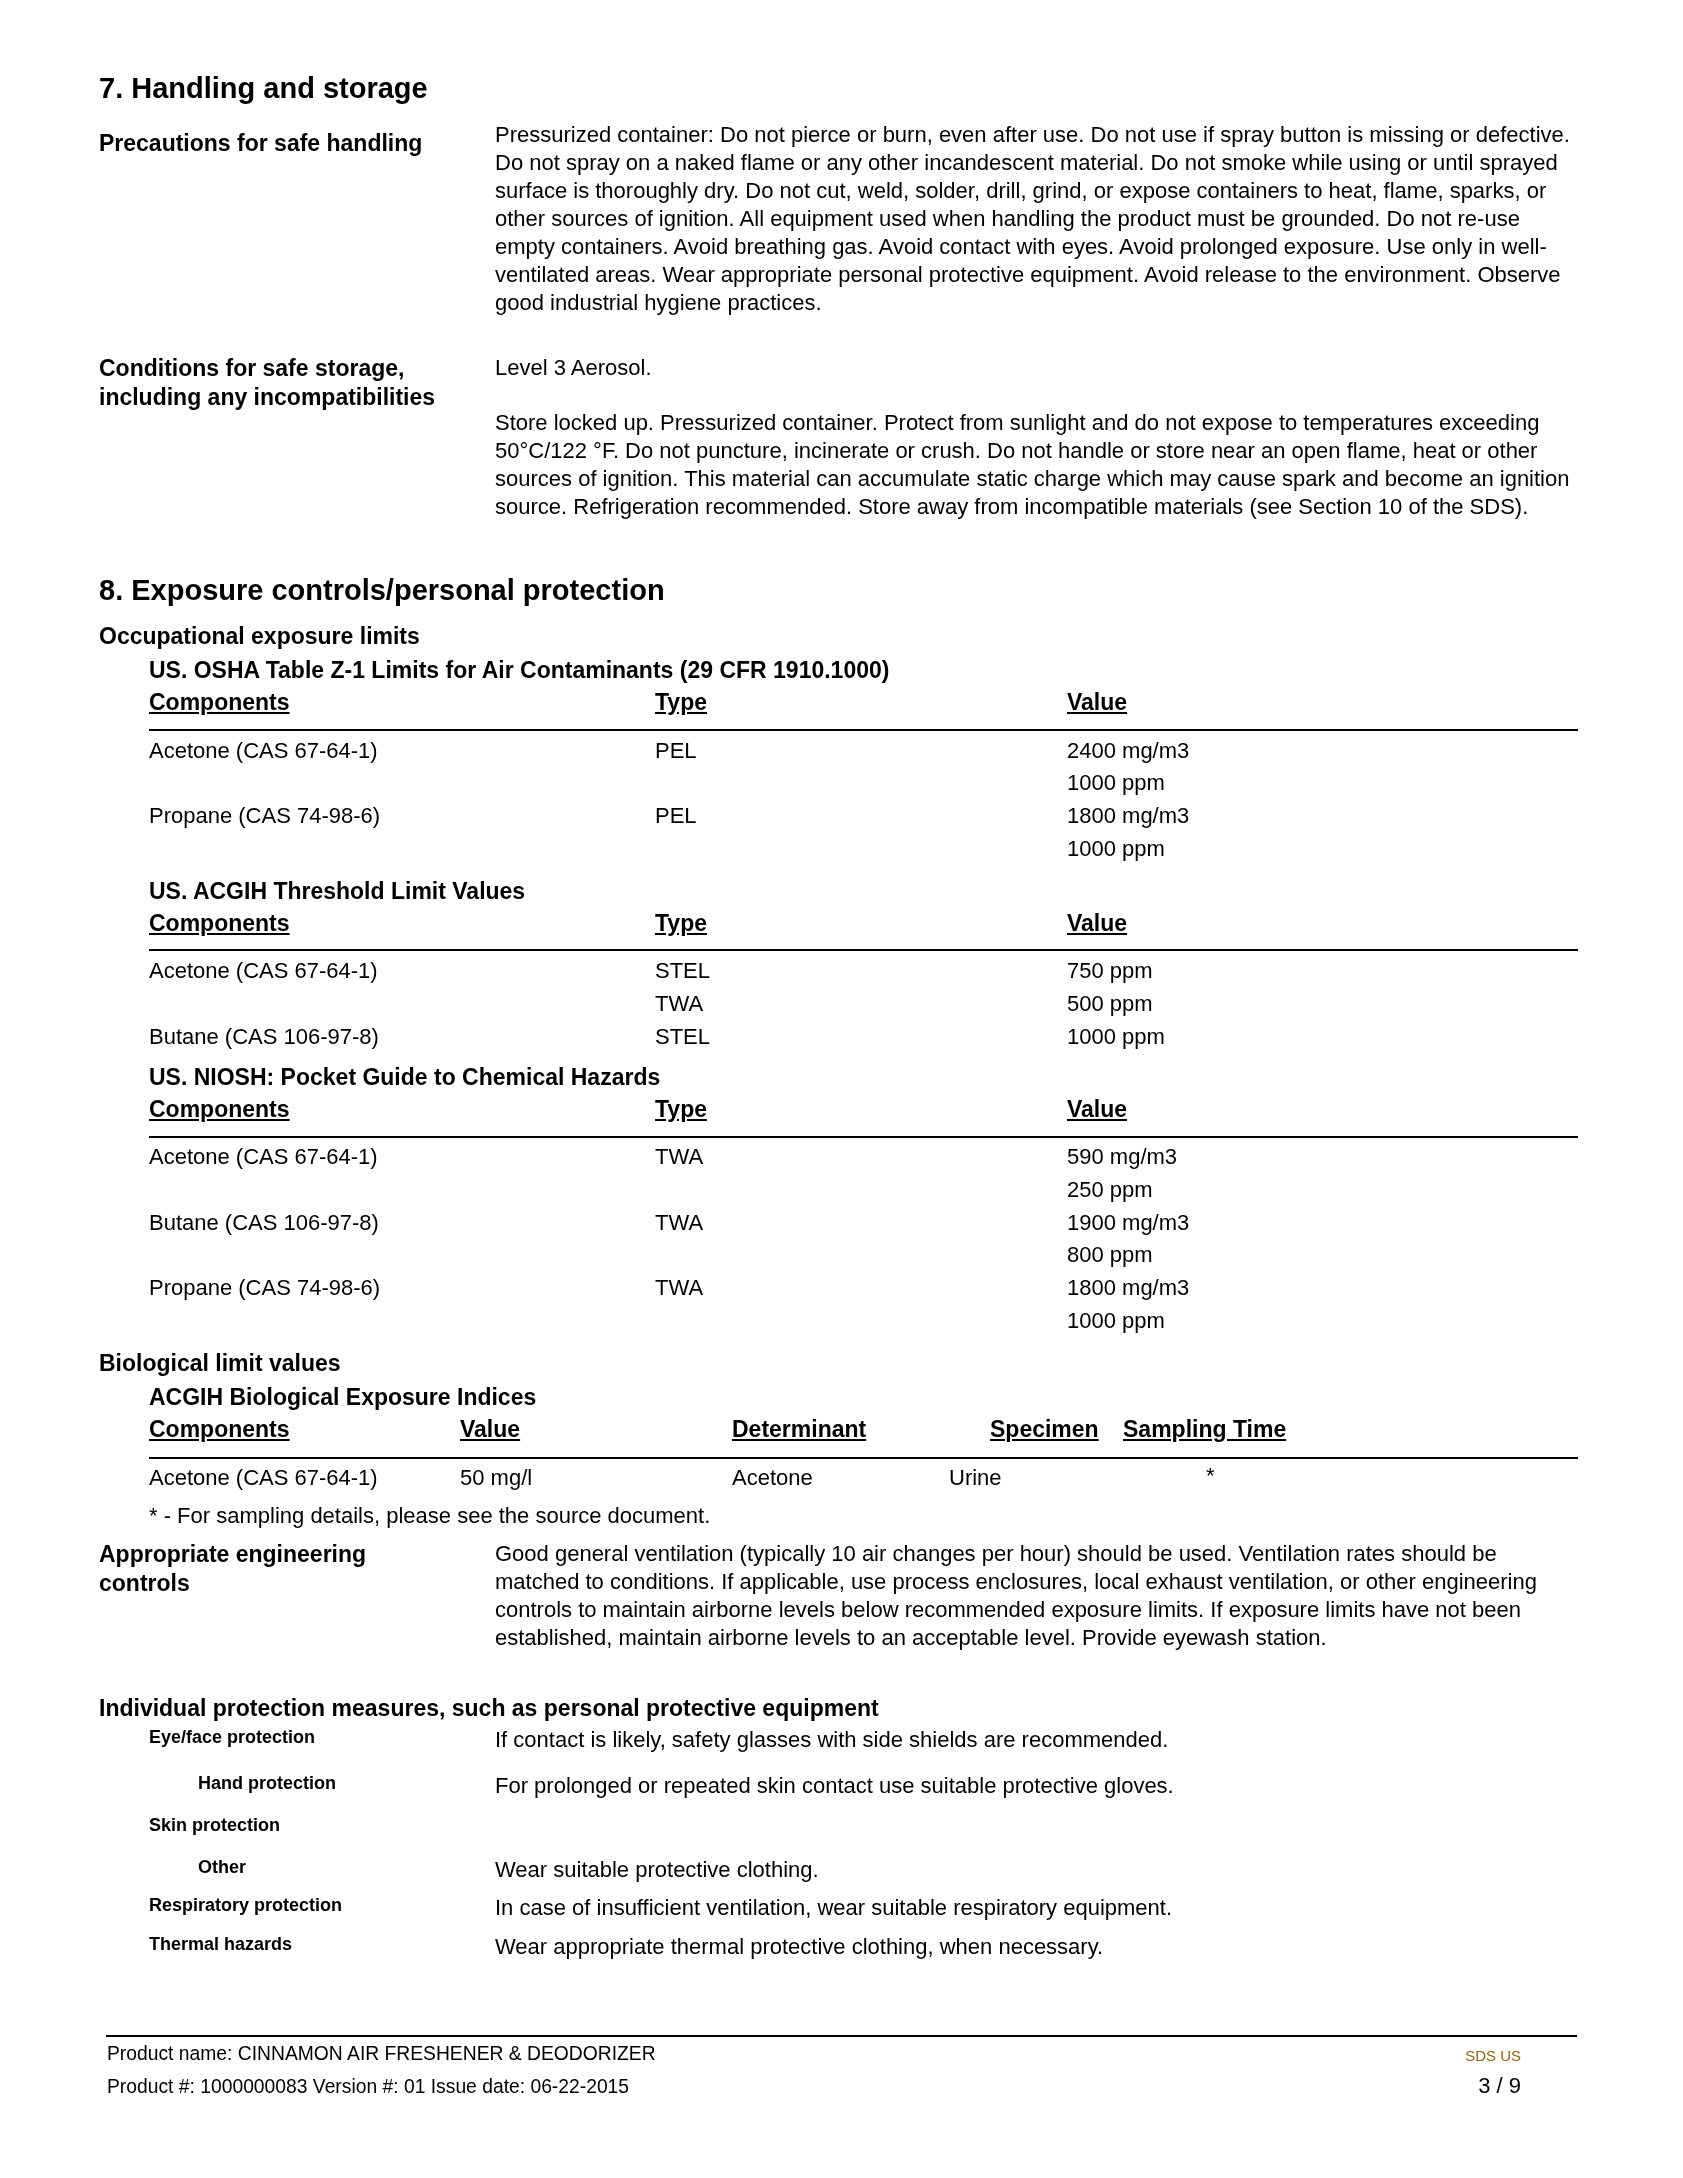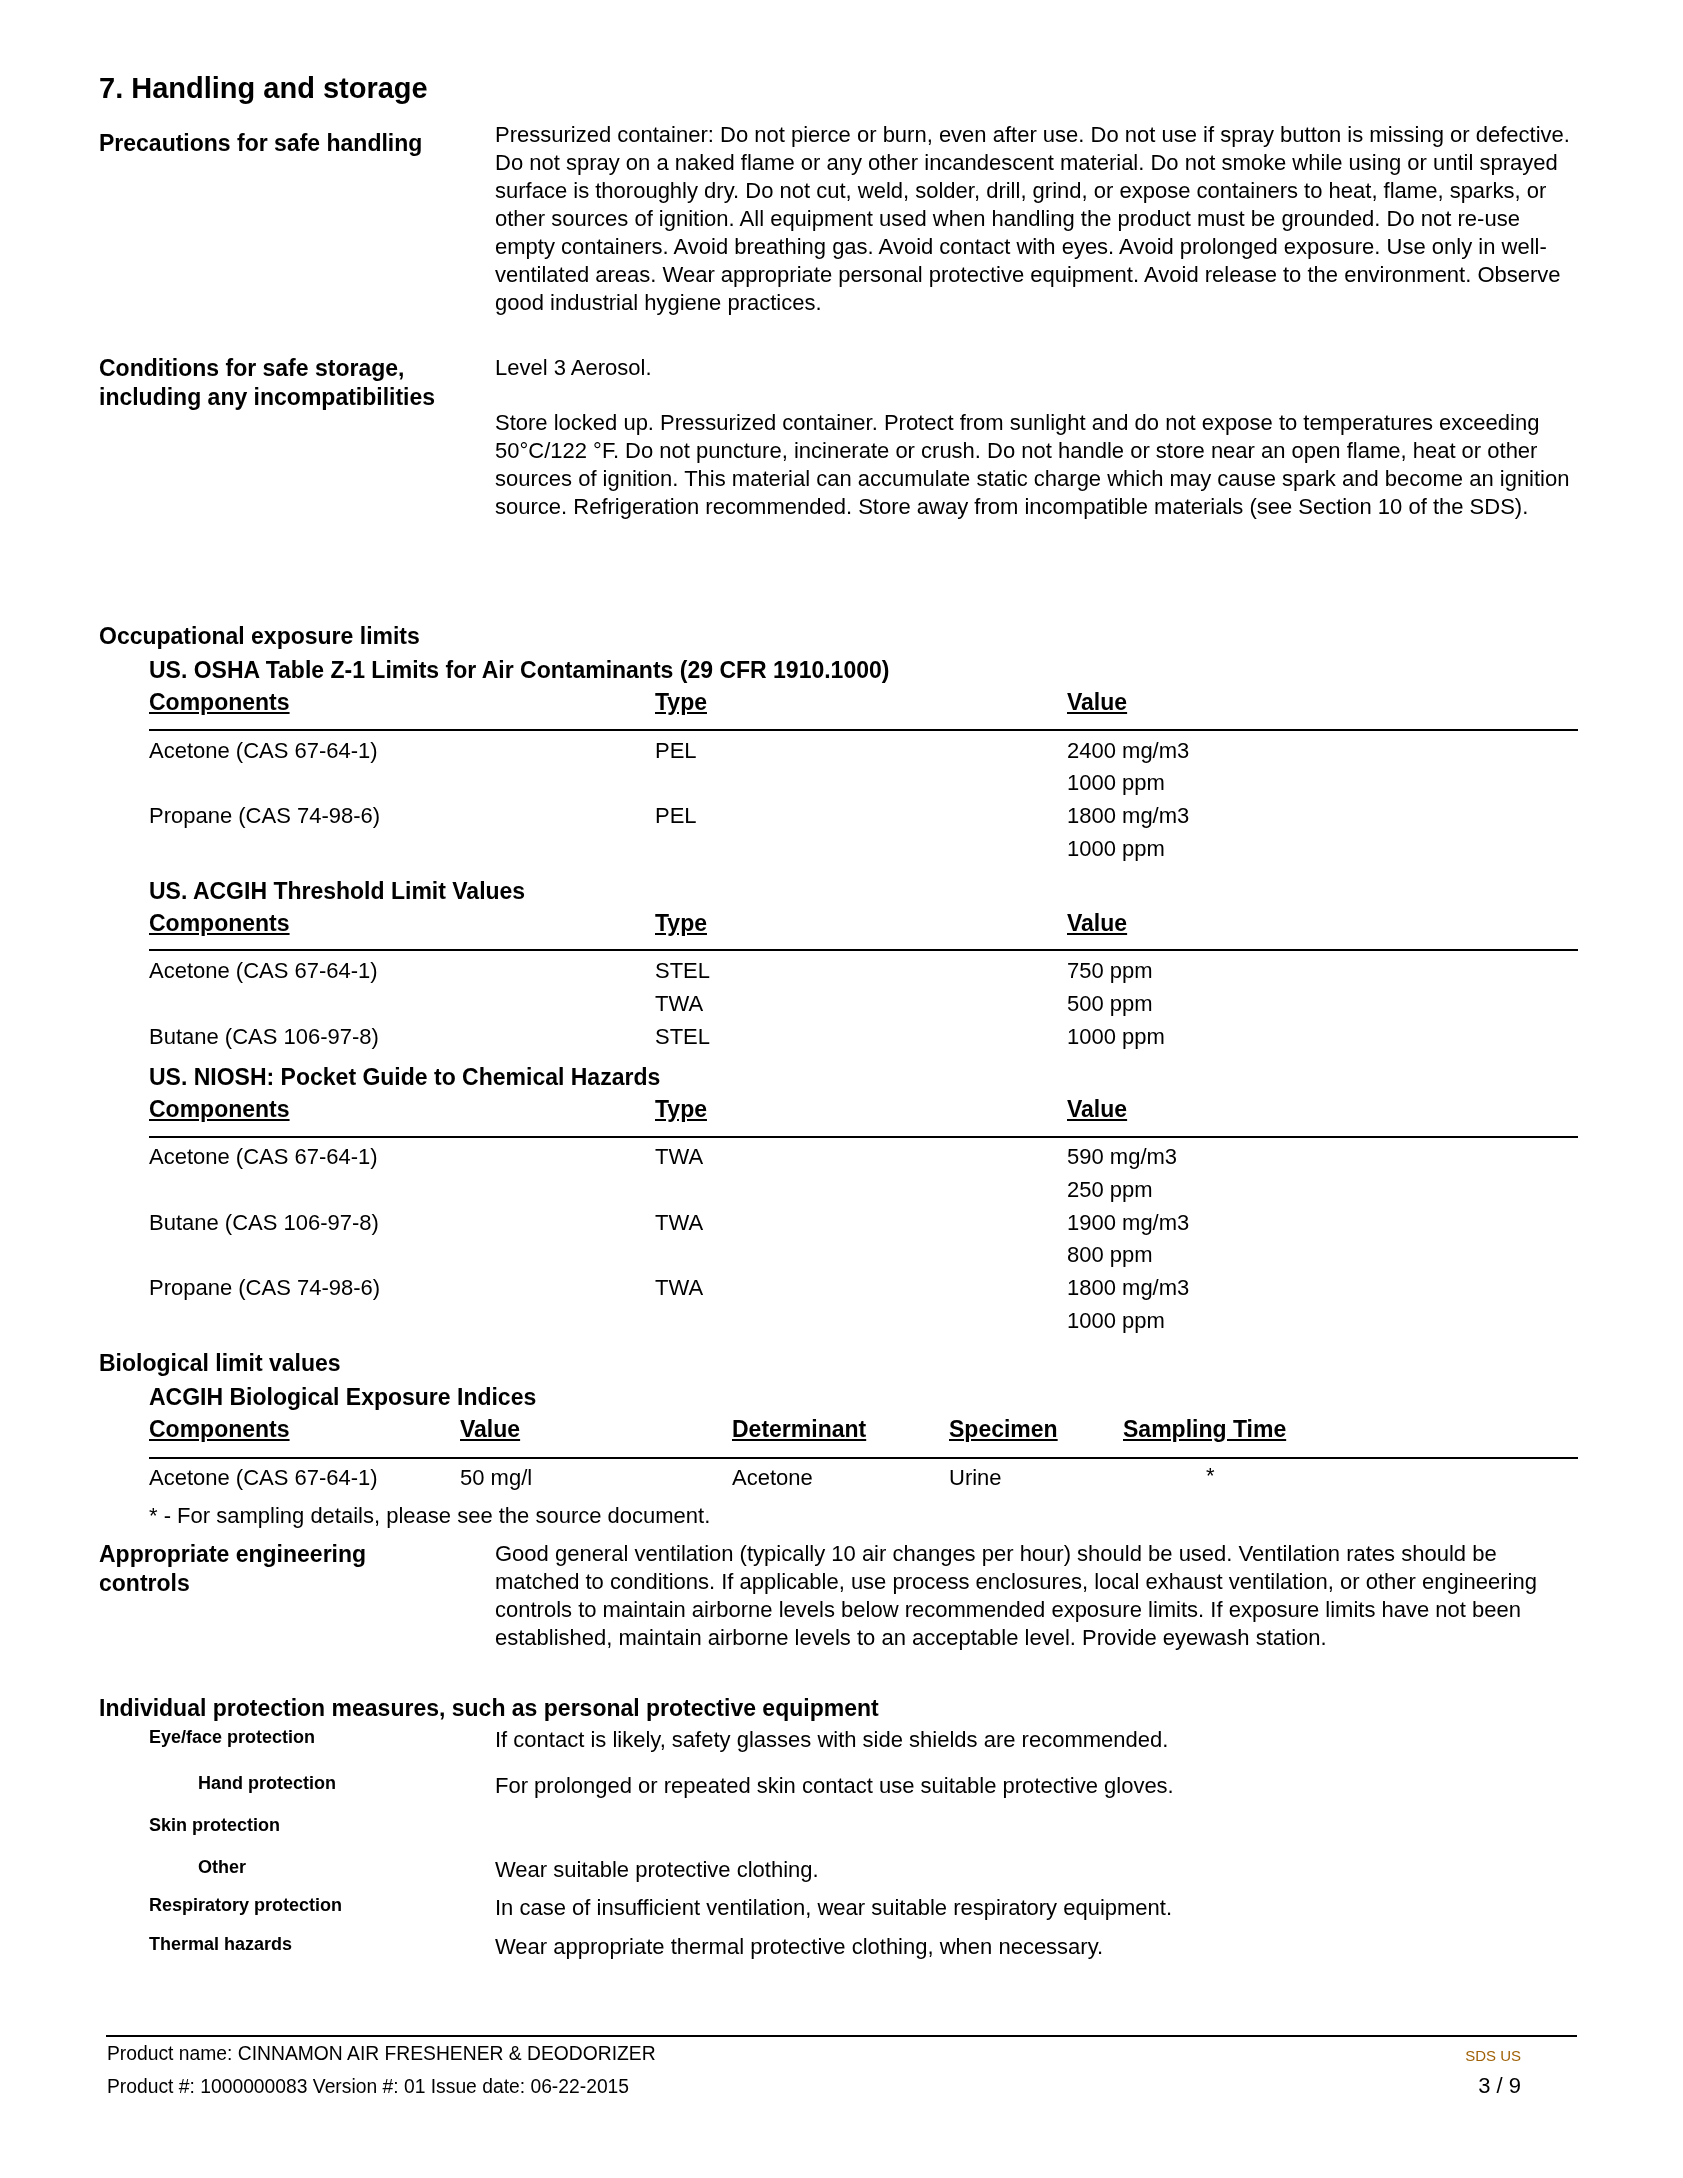--- a/index.html
+++ b/index.html
@@ -26,20 +26,21 @@
 
   <div class="h1" style="top:72px">7. Handling and storage</div>
   <div class="lbl" style="top:128px">Precautions for safe handling</div>
   <div class="txt" style="top:121px">Pressurized container:  Do not pierce or burn, even after use. Do not use if spray button is missing or defective. Do not spray on a naked flame or any other incandescent material. Do not smoke while using or until sprayed surface is thoroughly dry. Do not cut, weld, solder, drill, grind, or expose containers to heat, flame, sparks, or other sources of ignition. All equipment used when handling the product must be grounded. Do not re-use empty containers. Avoid breathing gas. Avoid contact with eyes. Avoid prolonged exposure. Use only in well-ventilated areas. Wear appropriate personal protective equipment. Avoid release to the environment. Observe good industrial hygiene practices.</div>
 
   <div class="lbl" style="top:353px">Conditions for safe storage,</div>
   <div class="lbl" style="top:382px">including any incompatibilities</div>
   <div class="txt" style="top:354px">Level 3 Aerosol.</div>
   <div class="txt" style="top:409px">Store locked up. Pressurized container. Protect from sunlight and do not expose to temperatures exceeding 50°C/122 °F. Do not puncture, incinerate or crush. Do not handle or store near an open flame, heat or other sources of ignition. This material can accumulate static charge which may cause spark and become an ignition source. Refrigeration recommended. Store away from incompatible materials (see Section 10 of the SDS).</div>
 
+  <div class="h1" style="top:574px">8. Exposure controls/personal protection</div>
   <div class="lbl" style="top:621px">Occupational exposure limits</div>
 
   <div class="sub" style="top:657px">US. OSHA Table Z-1 Limits for Air Contaminants (29 CFR 1910.1000)</div>
   <div>
     <div class="th" style="top:689px;left:149px">Components</div>
     <div class="th" style="top:689px;left:655px">Type</div>
     <div class="th" style="top:689px;left:1067px">Value</div>
     <div class="rule" style="top:729px"></div>
     <div class="td" style="top:738px;left:149px">Acetone (CAS 67-64-1)</div>
     <div class="td" style="top:738px;left:655px">PEL</div>
@@ -86,21 +87,21 @@
     <div class="td" style="top:1275px;left:1067px">1800 mg/m3</div>
     <div class="td" style="top:1308px;left:1067px">1000 ppm</div>
   </div>
 
   <div class="lbl" style="top:1348px">Biological limit values</div>
   <div class="sub" style="top:1384px">ACGIH Biological Exposure Indices</div>
   <div>
     <div class="th" style="top:1416px;left:149px">Components</div>
     <div class="th" style="top:1416px;left:460px">Value</div>
     <div class="th" style="top:1416px;left:732px">Determinant</div>
-    <div class="th" style="top:1416px;left:949px">Specimen</div>
+    <div class="th" style="top:1416px;left:990px">Specimen</div>
     <div class="th" style="top:1416px;left:1123px">Sampling Time</div>
     <div class="rule" style="top:1457px"></div>
     <div class="td" style="top:1465px;left:149px">Acetone (CAS 67-64-1)</div>
     <div class="td" style="top:1465px;left:460px">50 mg/l</div>
     <div class="td" style="top:1465px;left:732px">Acetone</div>
     <div class="td" style="top:1465px;left:949px">Urine</div>
     <div class="td" style="top:1463px;left:1206px">*</div>
   </div>
   <div class="td" style="top:1503px;left:149px">* - For sampling details, please see the source document.</div>
 

